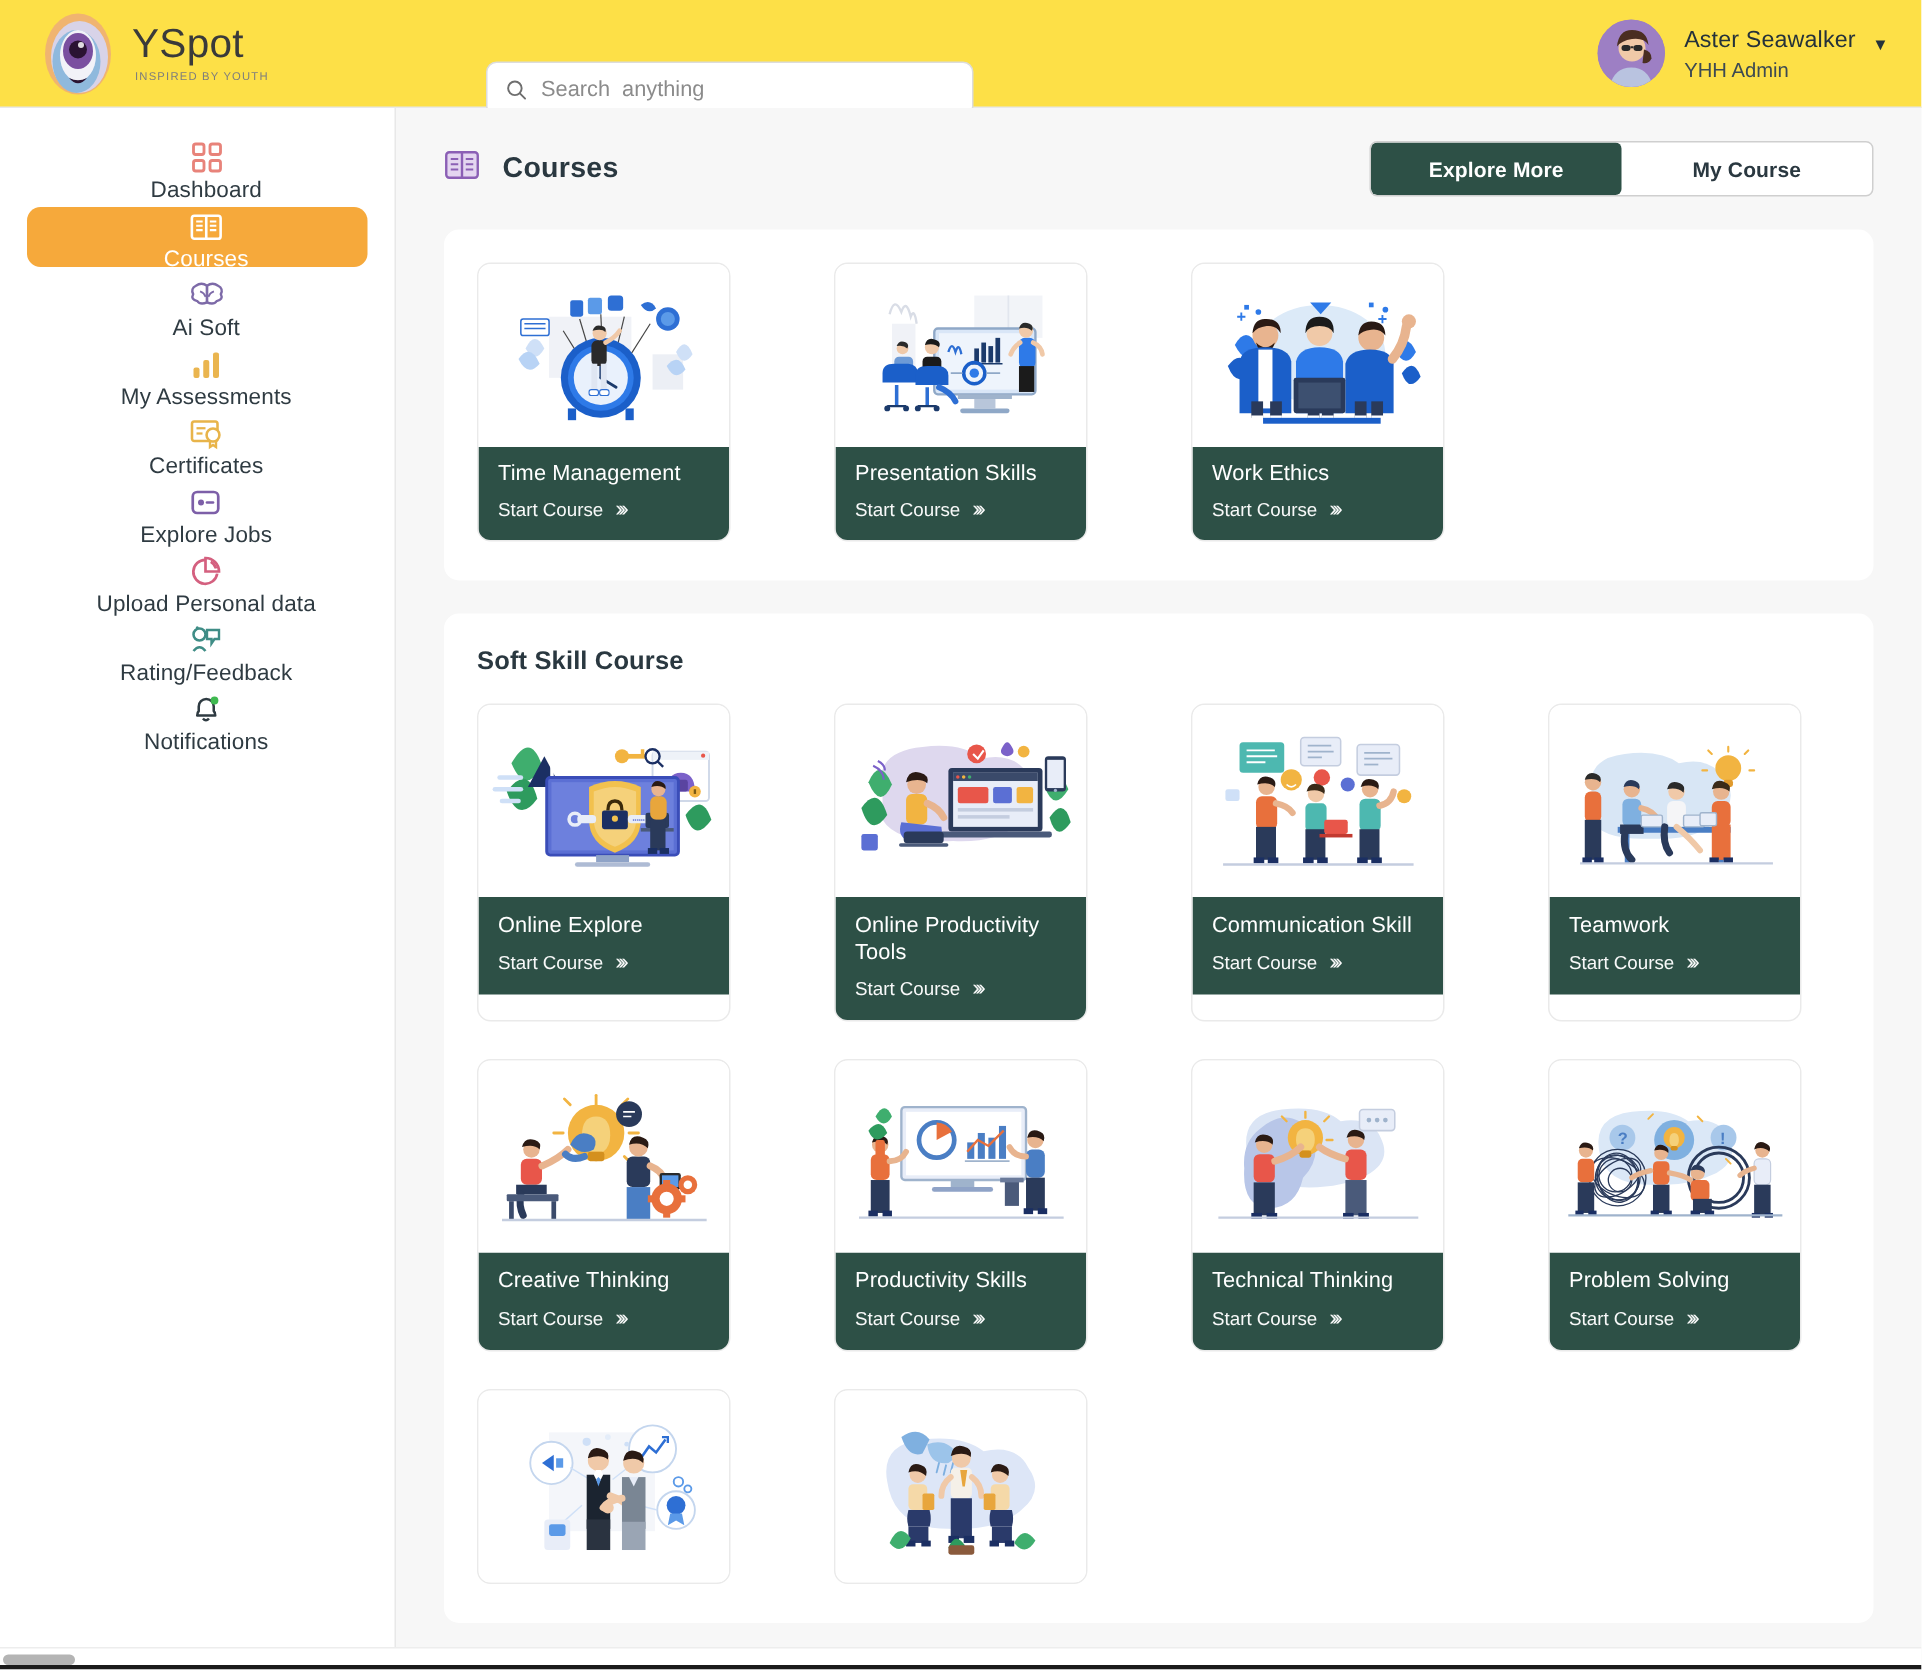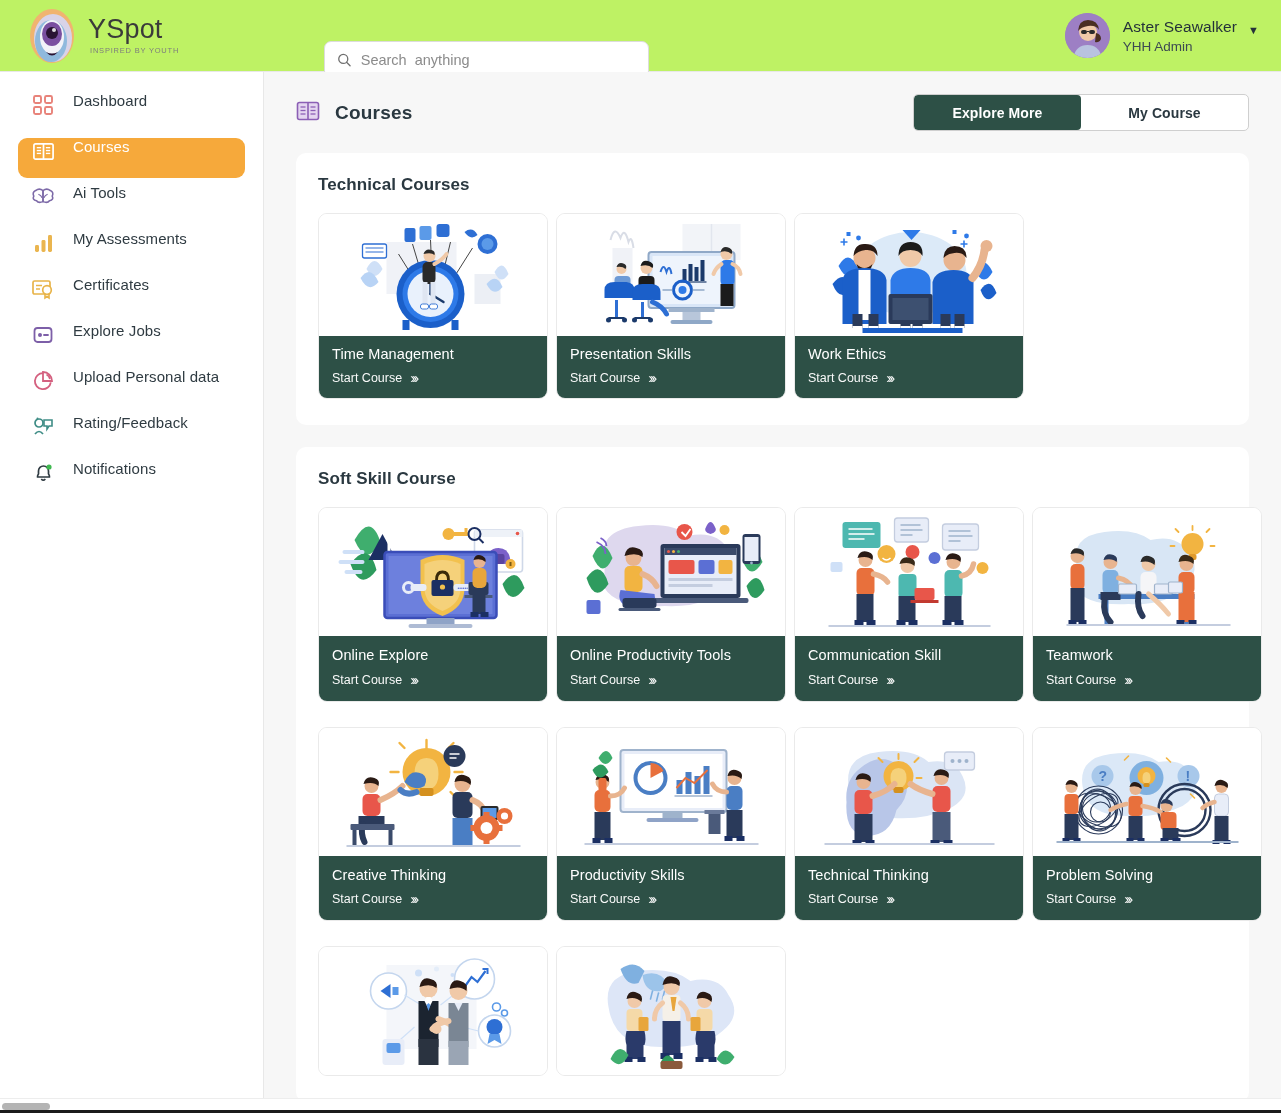--- a/index.html
+++ b/index.html
@@ -6,21 +6,21 @@
   * { box-sizing: border-box; margin: 0; padding: 0; }
   html, body {
     width: 1281px; height: 1113px;
     font-family: "Liberation Sans", sans-serif;
     background: #ffffff; overflow: hidden;
   }
   .app { position: relative; width: 1281px; height: 1113px; display: flex; flex-direction: column; }
 
   
   .topbar {
-    height: 72px; flex: 0 0 72px; background: #bef264;
+    height: 72px; flex: 0 0 72px; background: #fde047;
     border-bottom: 1px solid #e8e8e8;
     display: flex; align-items: center; padding: 0 22px 0 26px;
   }
   .brand { display: flex; align-items: center; gap: 10px; width: 236px; flex: 0 0 236px; }
   .logo-mark { position: relative; width: 52px; height: 56px; flex: 0 0 52px; }
   .brand-text { display: flex; flex-direction: column; line-height: 1; }
   .brand-name { font-size: 27px; color: #3a3a3a; letter-spacing: .2px; font-weight: 400; }
   .brand-tag { font-size: 7.5px; color: #7d7d7d; letter-spacing: .8px; margin-top: 4px; margin-left: 2px; }
 
   .search-wrap { flex: 0 0 auto; margin-left: 62px; }
@@ -47,23 +47,23 @@
 
   
   .body-row { flex: 1; display: flex; min-height: 0; }
 
   
   .sidebar {
     width: 264px; flex: 0 0 264px; background: #fff;
     border-right: 1px solid #e8e8e8; padding: 20px 18px 0 18px;
   }
   .nav-item {
-    display: flex; align-items: flex-start; gap: 17px;
+    display: flex; align-items: center; 
     height: 40px; padding: 0 0 0 12px; border-radius: 9px;
-    margin-bottom: 6px; cursor: pointer;
+    margin-bottom: 6px; cursor: pointer; flex-direction: column;
   }
   .nav-item .ico { width: 26px; height: 26px; flex: 0 0 26px; display: flex; align-items: center; justify-content: center; }
   .nav-item .lbl { font-size: 15px; color: #2f3b42; letter-spacing: .1px; }
   .nav-item.active { background: #F5A game; }
   .nav-item.active { background: #f6a93b; }
   .nav-item.active .lbl { color: #ffffff; }
 
   
   .main {
     flex: 1; background: #f7f7f7; padding: 22px 32px 0 32px;
@@ -83,21 +83,21 @@
   }
   .seg-btn.on { background: #2d5046; color: #fff; border-radius: 4px; }
 
   .panel { background: #fff; border-radius: 10px; padding: 22px 22px 26px 22px; margin-bottom: 22px; }
   .panel-title { font-size: 17px; color: #2a3840; font-weight: 700; margin-bottom: 18px; letter-spacing: .1px; }
 
   .grid3 { display: grid; grid-template-columns: repeat(3, 213px); gap: 25px; }
   .grid4 { display: grid; grid-template-columns: repeat(4, 213px); gap: 25px 25px; }
 
   .card {
-    width: 230px; background: #fff; border: 1px solid #eaeaea; border-radius: 9px;
+    width: 169px; background: #fff; border: 1px solid #eaeaea; border-radius: 9px;
     overflow: hidden; cursor: pointer; position: relative;
   }
   .card .art { height: 122px; background: #fff; position: relative; overflow: hidden; }
   .card .art svg { position: absolute; inset: 0; width: 100%; height: 100%; }
   .card .foot {
     background: #2d5046; padding: 10px 13px 13px 13px; color: #fff;
   }
   .card .c-title { font-size: 14.5px; line-height: 1.2; margin-bottom: 7px; letter-spacing: .1px; }
   .card .c-start { font-size: 12.5px; display: flex; align-items: flex-end; gap: 8px; opacity: .97; }
   .chev { letter-spacing: -3px; font-size: 15px; line-height: 1; }
@@ -208,21 +208,21 @@
 
       <div class="nav-item">
         <span class="ico">
           <svg width="24" height="22" viewBox="0 0 26 22">
             <path d="M13 4 q-4-3 -8 0 q-4 2 -2 6 q-2 4 3 5 q2 3 7 1z" fill="none" stroke="#7d6aa8" stroke-width="1.7"></path>
             <path d="M13 4 q4-3 8 0 q4 2 2 6 q2 4 -3 5 q-2 3 -7 1z" fill="none" stroke="#7d6aa8" stroke-width="1.7"></path>
             <path d="M8 8 q3 1 4 4" fill="none" stroke="#7d6aa8" stroke-width="1.3"></path>
             <path d="M18 8 q-3 1 -4 4" fill="none" stroke="#7d6aa8" stroke-width="1.3"></path>
           </svg>
         </span>
-        <span class="lbl">Ai Tools</span>
+        <span class="lbl">Ai Soft</span>
       </div>
 
       <div class="nav-item">
         <span class="ico">
           <svg width="23" height="22" viewBox="0 0 23 22">
             <rect x="3" y="13" width="4" height="7" rx="1.4" fill="#eab54f"></rect>
             <rect x="9.5" y="8" width="4" height="12" rx="1.4" fill="#eab54f"></rect>
             <rect x="16" y="3" width="4" height="17" rx="1.4" fill="#eab54f"></rect>
           </svg>
         </span>
@@ -307,21 +307,20 @@
           <span class="page-title">Courses</span>
         </div>
 
         <div class="seg">
           <div class="seg-btn on">Explore More</div>
           <div class="seg-btn">My Course</div>
         </div>
       </div>
 
       <div class="panel">
-        <div class="panel-title">Technical Courses</div>
         <div class="grid3">
 
           <div class="card">
             <div class="art">
               <svg viewBox="0 0 213 122" preserveAspectRatio="xMidYMid meet">
                 <rect width="213" height="122" fill="#fff"></rect>
                 <rect x="60" y="28" width="70" height="52" fill="#f0f2f7"></rect>
                 <rect x="148" y="60" width="26" height="30" fill="#eceff5"></rect>
                 <path d="M40 55 q8 -16 16 0 q-8 14 -16 0z" fill="#cfe0f7"></path>
                 <path d="M34 64 q10 -14 18 4 q-10 12 -18 -4z" fill="#b8d3f5"></path>

